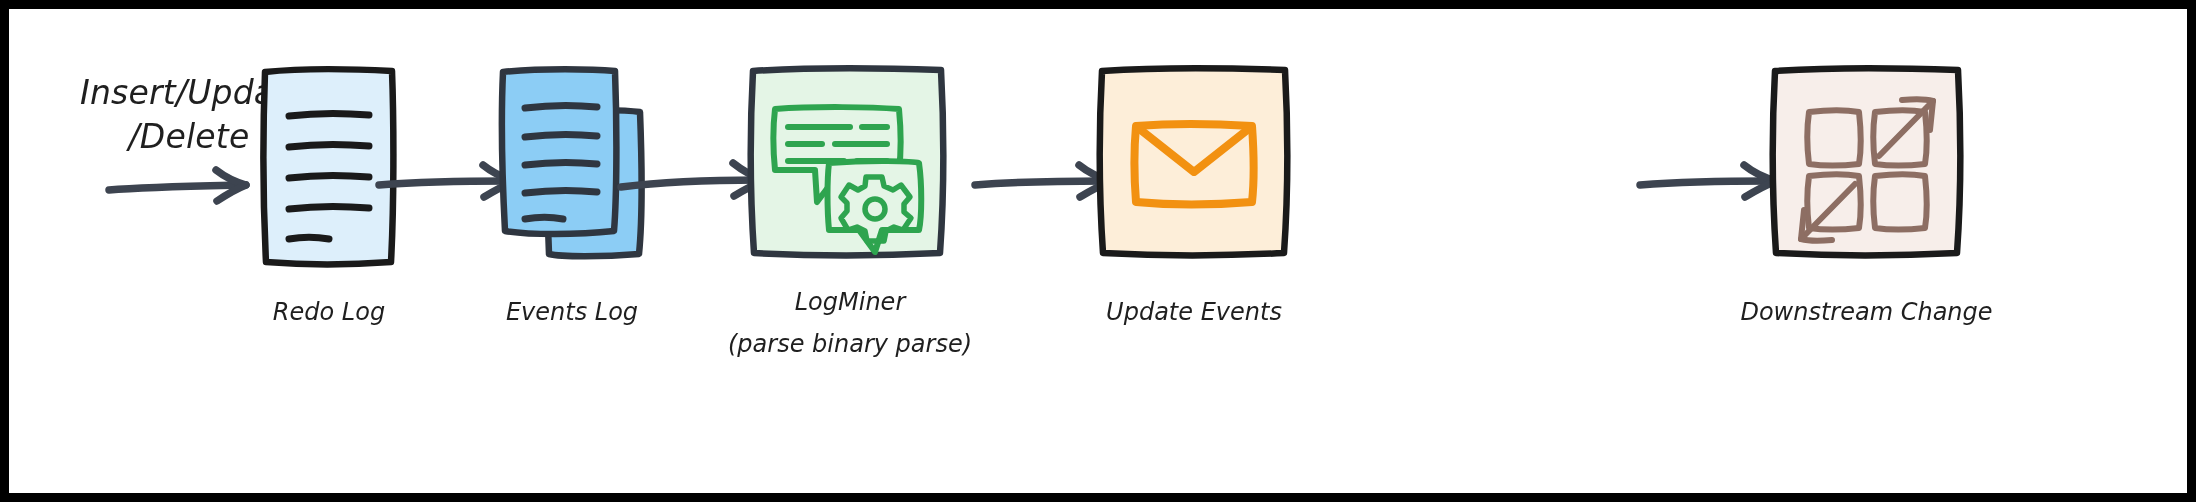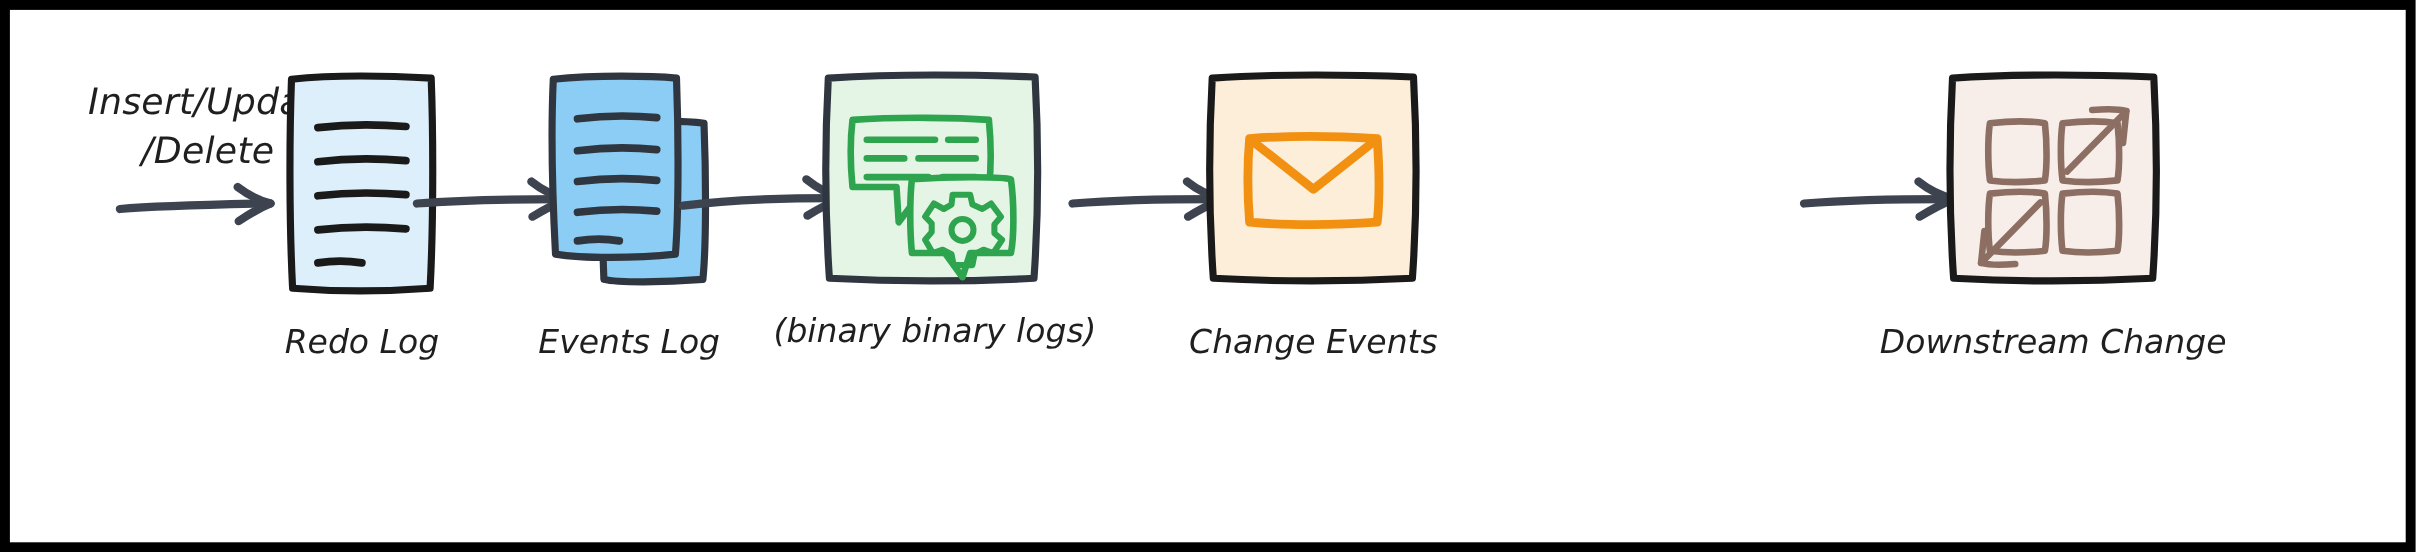--- a/index.html
+++ b/index.html
@@ -44,21 +44,21 @@
 
   .node-box {
     position:absolute;
     top:55px;
   }
 
   .caption {
     position:absolute;
     text-align:center;
     font-family:"DejaVu Sans", sans-serif;
-    font-size:30px;
+    font-size:24px;
     line-height:42px;
     color:#1f1f1f;
     white-space:nowrap;
     font-style:italic;
     font-weight:400;
   }
   .caption .sub { display:block; }
 
   svg { display:block; overflow:visible; }
 </style>
@@ -136,40 +136,41 @@
           <path d="M88,80 L140,80" stroke="#2ea44f" stroke-width="6" stroke-linecap="round"></path>
           <path d="M41,97 L97,97" stroke="#2ea44f" stroke-width="6" stroke-linecap="round"></path>
           <path d="M110,97 L140,97" stroke="#2ea44f" stroke-width="6" stroke-linecap="round"></path>
 
           <path d="M82,99 C124,96 166,97 172,99 C175,120 175,152 172,166 L135,166 L128,188 L112,166 L82,166 C80,145 80,116 82,99 Z" fill="#e4f5e6" stroke="#2ea44f" stroke-width="6" stroke-linejoin="round" stroke-linecap="round"></path>
           <path d="M119,113 L135,113 L137,122 L146,126 L154,121 L163,133 L157,140 L157,148 L164,154 L156,166 L147,163 L139,167 L137,177 L120,177 L118,167 L110,163 L101,166 L94,154 L100,147 L100,139 L94,133 L102,121 L111,126 L118,122 Z" fill="none" stroke="#2ea44f" stroke-width="5.5" stroke-linejoin="round"></path>
           <circle cx="128" cy="145" r="10" fill="none" stroke="#2ea44f" stroke-width="5.5"></circle>
         </svg>
       </div>
       <div class="caption" style="left:-62px; top:272px; width:330px;">
-        <span class="sub">(binary binary logs)</span>
+        <span>LogMiner</span>
+        <span class="sub">(parse binary parse)</span>
       </div>
     </div>
 
     <svg style="position:absolute;left:962px;top:146px;" width="150" height="56" viewBox="0 0 150 56">
       <path d="M4,30 C42,27 94,26 134,26" fill="none" stroke="#3d4450" stroke-width="7.5" stroke-linecap="round"></path>
       <path d="M108,10 C118,18 129,23 140,26" fill="none" stroke="#3d4450" stroke-width="7.5" stroke-linecap="round"></path>
       <path d="M109,42 C119,36 130,30 140,26" fill="none" stroke="#3d4450" stroke-width="7.5" stroke-linecap="round"></path>
     </svg>
 
     <div class="stage" style="left:1087px;">
       <div class="node-box" style="left:0;">
         <svg width="195" height="195" viewBox="0 0 195 195">
           <path d="M6,7 C66,3 136,4 189,6 C192,62 192,132 188,189 C130,192 62,192 7,189 C3,130 3,62 6,7 Z" fill="#fdeed9" stroke="#1a1a1a" stroke-width="6.5" stroke-linejoin="round"></path>
           <path d="M40,62 C78,59 124,60 156,62 C158,90 158,120 156,138 C118,141 72,141 40,138 C38,112 38,84 40,62 Z" fill="none" stroke="#f29111" stroke-width="8" stroke-linejoin="round" stroke-linecap="round"></path>
           <path d="M41,63 L98,108 L155,63" fill="none" stroke="#f29111" stroke-width="8" stroke-linejoin="round" stroke-linecap="round"></path>
         </svg>
       </div>
       <div class="caption" style="left:-62px; top:282px; width:320px;">
-        <span>Change Events</span>
+        <span>Update Events</span>
       </div>
     </div>
 
     <svg style="position:absolute;left:1627px;top:146px;" width="150" height="56" viewBox="0 0 150 56">
       <path d="M4,30 C42,27 94,26 134,26" fill="none" stroke="#3d4450" stroke-width="7.5" stroke-linecap="round"></path>
       <path d="M108,10 C118,18 129,23 140,26" fill="none" stroke="#3d4450" stroke-width="7.5" stroke-linecap="round"></path>
       <path d="M109,42 C119,36 130,30 140,26" fill="none" stroke="#3d4450" stroke-width="7.5" stroke-linecap="round"></path>
     </svg>
 
     <div class="stage" style="left:1760px;">

